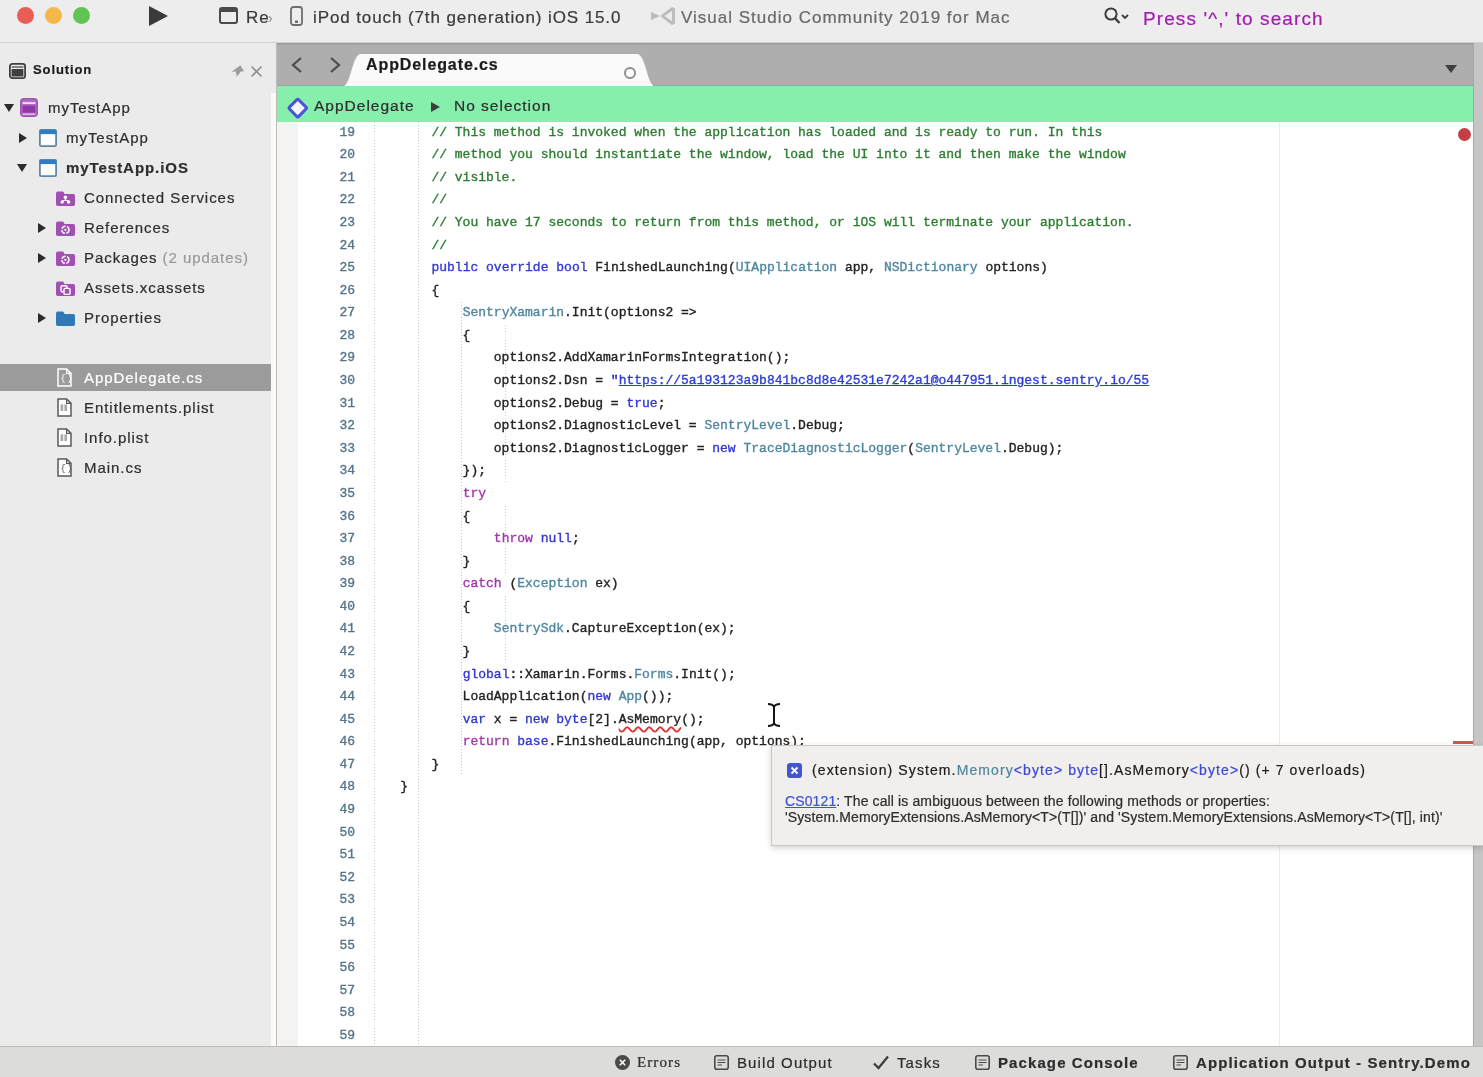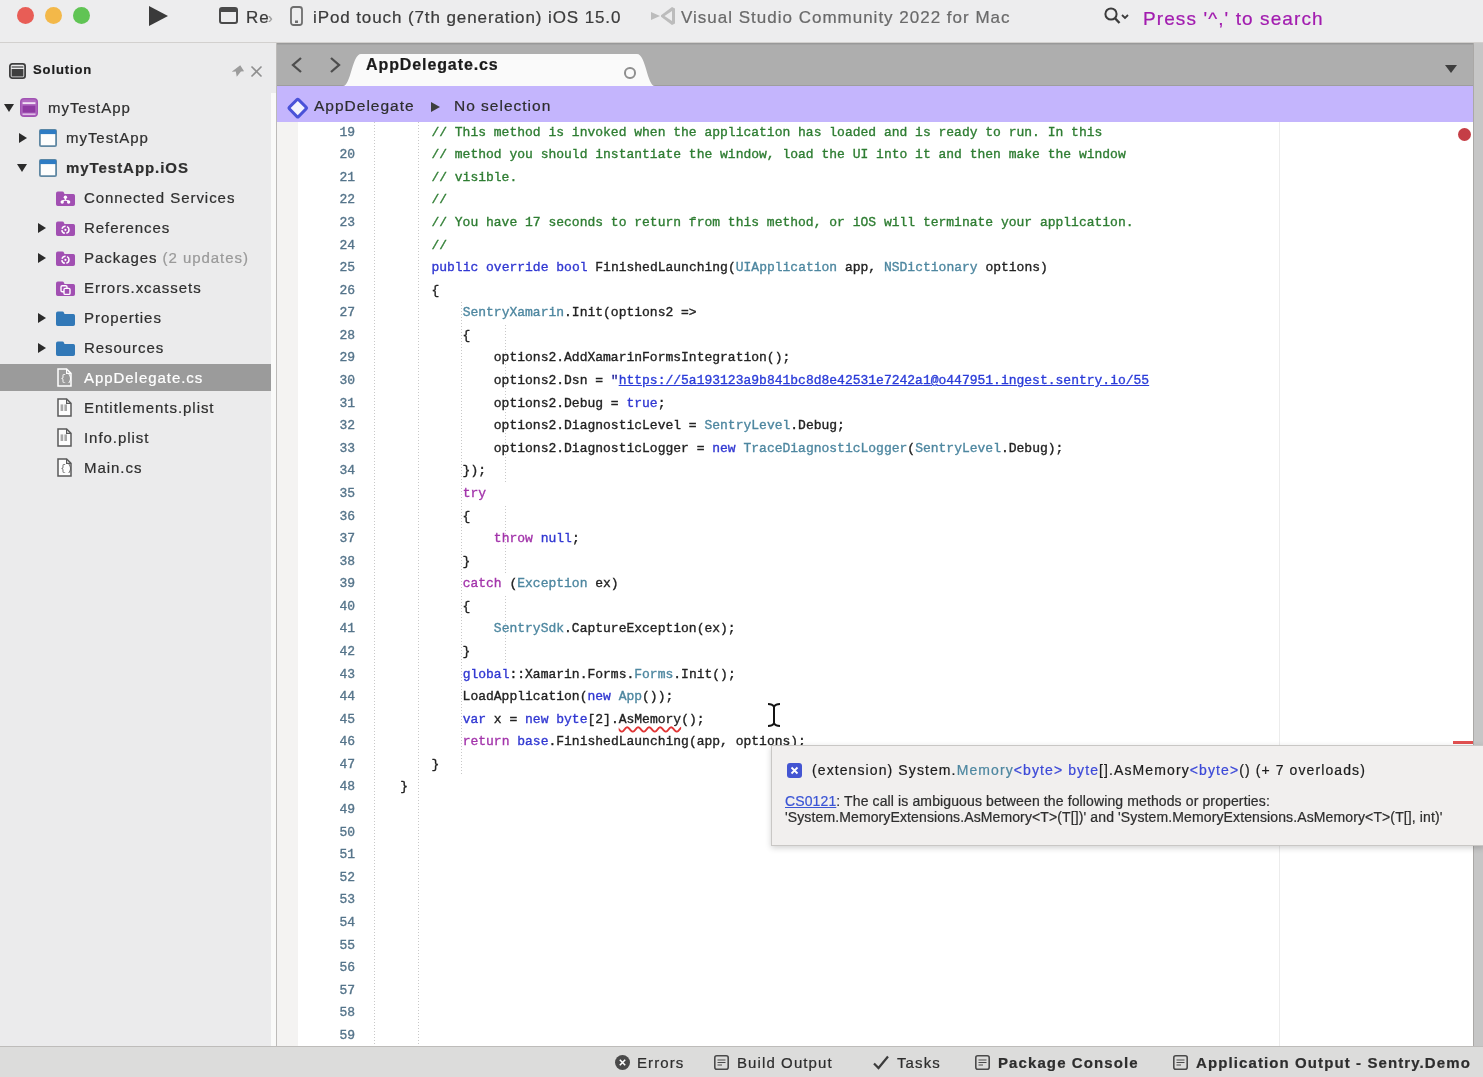--- a/index.html
+++ b/index.html
@@ -13,21 +13,21 @@
   #sidebar{left:0;top:43px;width:276px;height:1003px;background:#ebebec;border-right:1px solid #bdbbb9;}
   .row{position:absolute;left:0;width:276px;height:30px;line-height:30px;font-size:15px;letter-spacing:0.95px;color:#2f2f2f;white-space:nowrap;}
   .row .lbl{position:absolute;top:0;}
   .tri{position:absolute;width:0;height:0;}
   .tri.right{border-left:8px solid #2b2b2b;border-top:5.5px solid transparent;border-bottom:5.5px solid transparent;top:9.5px;}
   .tri.down{border-top:8px solid #2b2b2b;border-left:5.5px solid transparent;border-right:5.5px solid transparent;top:11px;}
   .icon{position:absolute;top:6px;}
   
   #tabbar{left:277px;top:43px;width:1206px;height:43px;background:#aeaeae;box-shadow:inset 0 1.5px 0 #999999, inset 0 -1px 0 #9e9e9e;}
   
-  #crumbs{left:277px;top:86px;width:1196px;height:36px;background:#c4b5fd;border-bottom:1px solid #e8e8e8;}
+  #crumbs{left:277px;top:86px;width:1196px;height:36px;background:#86efac;border-bottom:1px solid #e8e8e8;}
   
   #editor{left:277px;top:122px;width:1196px;height:924px;background:#ffffff;overflow:hidden;}
   #gutter{left:0;top:0;width:21px;height:924px;background:#f4f3f2;}
   pre{margin:0;font-family:"Liberation Mono",monospace;font-size:13px;line-height:22.575px;white-space:pre;-webkit-text-stroke:0.35px;}
   #nums{position:absolute;left:0;top:-0.3px;width:78px;text-align:right;color:#55748a;}
   #code{position:absolute;left:92px;top:-0.3px;color:#222222;}
   .c{color:#2e7d32;}
   .k{color:#3138d2;}
   .p{color:#a335ab;}
   .t{color:#4e87a0;}
@@ -63,21 +63,21 @@
   <svg class="abs" style="left:290px;top:6px;" width="13" height="20" viewBox="0 0 13 20">
     <rect x="1" y="1" width="11" height="18" rx="2.5" fill="none" stroke="#6e6e6e" stroke-width="1.8"></rect>
     <rect x="5" y="14.5" width="3" height="2.5" fill="#6e6e6e"></rect>
   </svg>
   <div class="abs" style="left:313px;top:8px;width:310px;overflow:hidden;font-size:17px;letter-spacing:0.9px;color:#3b3b3b;white-space:nowrap;">iPod touch (7th generation) iOS 15.0</div>
 
   <svg class="abs" style="left:650px;top:7px;" width="26" height="18" viewBox="0 0 26 18">
     <path d="M1 5 L10 9 L1 13 Z" fill="#bcbcbc"></path>
     <path d="M22 0 L11 8.2 L11 9.8 L22 18 L25 16.5 L25 1.5 Z M14.5 9 L22 4 L22 14 Z" fill="#bcbcbc"></path>
   </svg>
-  <div class="abs" style="left:681px;top:8px;font-size:17px;letter-spacing:1.0px;color:#6a6a6a;">Visual Studio Community 2022 for Mac</div>
+  <div class="abs" style="left:681px;top:8px;font-size:17px;letter-spacing:1.0px;color:#6a6a6a;">Visual Studio Community 2019 for Mac</div>
 
   <svg class="abs" style="left:1102px;top:6px;" width="30" height="22" viewBox="0 0 30 22">
     <circle cx="9" cy="8" r="5.6" fill="none" stroke="#3c3c3c" stroke-width="2"></circle>
     <line x1="13" y1="12.2" x2="17.5" y2="17" stroke="#3c3c3c" stroke-width="2.4"></line>
     <path d="M20 9 L23 12 L26 9" fill="none" stroke="#3c3c3c" stroke-width="1.8"></path>
   </svg>
   <div class="abs" style="left:1143px;top:8px;font-size:19px;letter-spacing:1.1px;color:#a21caf;">Press '^,' to search</div>
 </div>
 
 <div id="sidebar" class="abs">
@@ -148,35 +148,28 @@
         <circle cx="10.4" cy="9.8" r="1.1" fill="#fff"></circle>
 </svg>
       <span class="lbl" style="left:84px;">Packages <span style="color:#9a9a9a">(2 updates)</span></span>
     </div>
 <div class="row" style="top:230px;">
       <svg class="icon" style="left:55px;top:7px;" width="21" height="17" viewBox="0 0 21 17">
 <path d="M1 3.4 Q1 1.6 2.8 1.6 L7.4 1.6 Q8.6 1.6 9 2.8 L9.5 4 L18.4 4 Q20 4 20 5.8 L20 14.2 Q20 16 18.2 16 L2.8 16 Q1 16 1 14.2 Z" fill="#a14fb2"></path>
 <rect x="6" y="5.8" width="6" height="6" rx="1.2" fill="none" stroke="#fff" stroke-width="1.4"></rect>
         <rect x="9" y="8.4" width="6" height="6" rx="1.2" fill="#a14fb2" stroke="#fff" stroke-width="1.4"></rect>
 </svg>
-      <span class="lbl" style="left:84px;">Errors.xcassets</span>
+      <span class="lbl" style="left:84px;">Assets.xcassets</span>
     </div>
 <div class="row" style="top:260px;">
       <div class="tri right" style="left:38px;"></div>
       <svg class="icon" style="left:55px;top:7px;" width="21" height="17" viewBox="0 0 21 17">
 <path d="M1 3.4 Q1 1.6 2.8 1.6 L7.4 1.6 Q8.6 1.6 9 2.8 L9.5 4 L18.4 4 Q20 4 20 5.8 L20 14.2 Q20 16 18.2 16 L2.8 16 Q1 16 1 14.2 Z" fill="#3178b7"></path>
 </svg>
       <span class="lbl" style="left:84px;">Properties</span>
-    </div>
-<div class="row" style="top:290px;">
-      <div class="tri right" style="left:38px;"></div>
-      <svg class="icon" style="left:55px;top:7px;" width="21" height="17" viewBox="0 0 21 17">
-<path d="M1 3.4 Q1 1.6 2.8 1.6 L7.4 1.6 Q8.6 1.6 9 2.8 L9.5 4 L18.4 4 Q20 4 20 5.8 L20 14.2 Q20 16 18.2 16 L2.8 16 Q1 16 1 14.2 Z" fill="#3178b7"></path>
-</svg>
-      <span class="lbl" style="left:84px;">Resources</span>
     </div>
 <div class="abs" style="top:321px;left:0;width:276px;height:27px;background:#9b9b9b;"></div>
     <div class="row" style="top:320px;color:#ffffff;">
       <svg class="icon" style="left:57px;top:5px;" width="15" height="19" viewBox="0 0 15 19">
 <path d="M1 1 L9.6 1 L14 5.4 L14 18 L1 18 Z" fill="none" stroke="#ffffff" stroke-width="1.5"></path>
 <path d="M9.6 1 L9.6 5.4 L14 5.4" fill="none" stroke="#ffffff" stroke-width="1.2"></path>
 <text x="3.2" y="13.2" font-family="Liberation Mono,monospace" font-size="9.5" fill="#ffffff">{)</text>
 </svg>
       <span class="lbl" style="left:84px;">AppDelegate.cs</span>
     </div>
@@ -327,21 +320,21 @@
   </svg>
   <div class="abs" style="left:40px;top:16px;">(extension) System.<span style="color:#4e87a0">Memory</span><span style="color:#3c49d8">&lt;byte&gt;</span> <span style="color:#3c49d8">byte</span>[].AsMemory<span style="color:#3c49d8">&lt;byte&gt;</span>() (+ 7 overloads)</div>
   <div class="abs" style="left:13px;top:47px;line-height:16.3px;letter-spacing:0.12px;white-space:nowrap;color:#2e2e2e;"><span style="color:#3b55d5;text-decoration:underline;margin-top:8px;">CS0121</span>: The call is ambiguous between the following methods or properties:<br>'System.MemoryExtensions.AsMemory&lt;T&gt;(T[])' and 'System.MemoryExtensions.AsMemory&lt;T&gt;(T[], int)'</div>
 </div>
 
 <div id="status" class="abs">
   <svg class="abs" style="left:615px;top:8px;" width="15" height="15" viewBox="0 0 15 15">
     <circle cx="7.5" cy="7.5" r="7.5" fill="#4a4a4a"></circle>
     <path d="M4.8 4.8 L10.2 10.2 M10.2 4.8 L4.8 10.2" stroke="#fff" stroke-width="1.6"></path>
   </svg>
-  <div class="sitem" style="left:637px;">Errors</div>
+  <div class="sitem" style="left:637px;font-family:Liberation Serif, serif;">Errors</div>
   <svg class="abs" style="left:714px;top:8px;" width="15" height="15" viewBox="0 0 15 15">
     <rect x="0.8" y="0.8" width="13.4" height="13.4" rx="2" fill="none" stroke="#4a4a4a" stroke-width="1.6"></rect>
     <path d="M3.5 5 L11.5 5 M3.5 7.5 L11.5 7.5 M3.5 10 L8 10" stroke="#4a4a4a" stroke-width="1.2"></path>
   </svg>
   <div class="sitem" style="left:737px;">Build Output</div>
   <svg class="abs" style="left:872px;top:8px;" width="18" height="15" viewBox="0 0 18 15">
     <path d="M2 8.5 L6.5 13 L16 1.5" fill="none" stroke="#3c3c3c" stroke-width="2.2"></path>
   </svg>
   <div class="sitem" style="left:897px;">Tasks</div>
   <svg class="abs" style="left:975px;top:8px;" width="15" height="15" viewBox="0 0 15 15">

